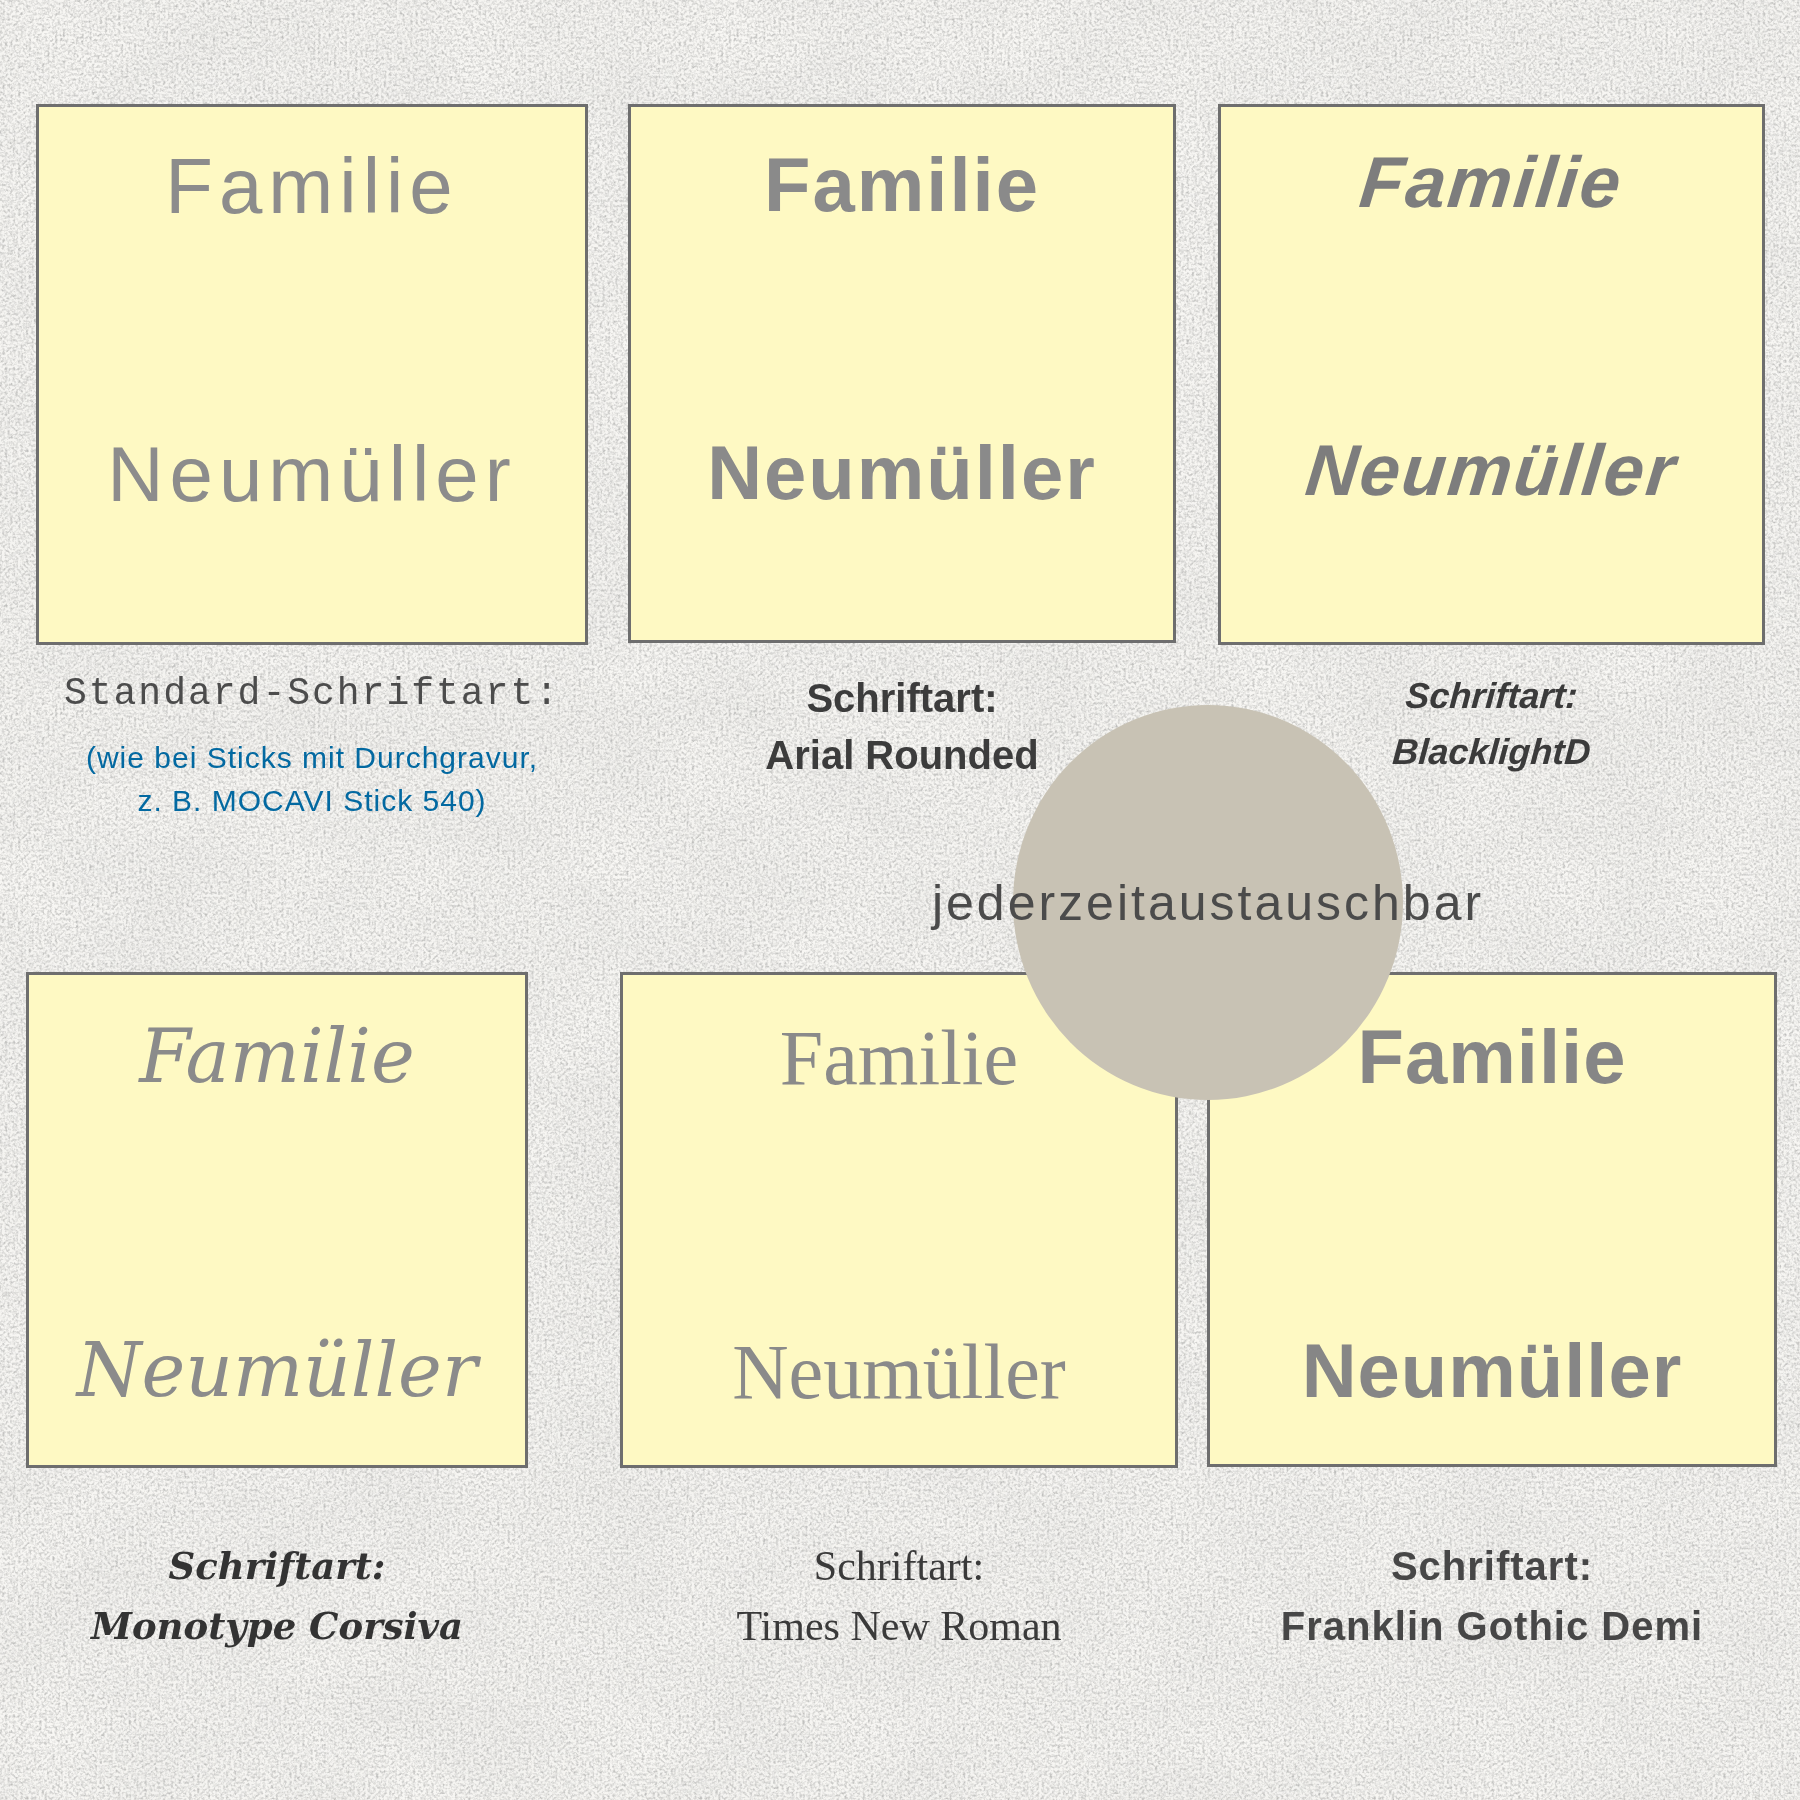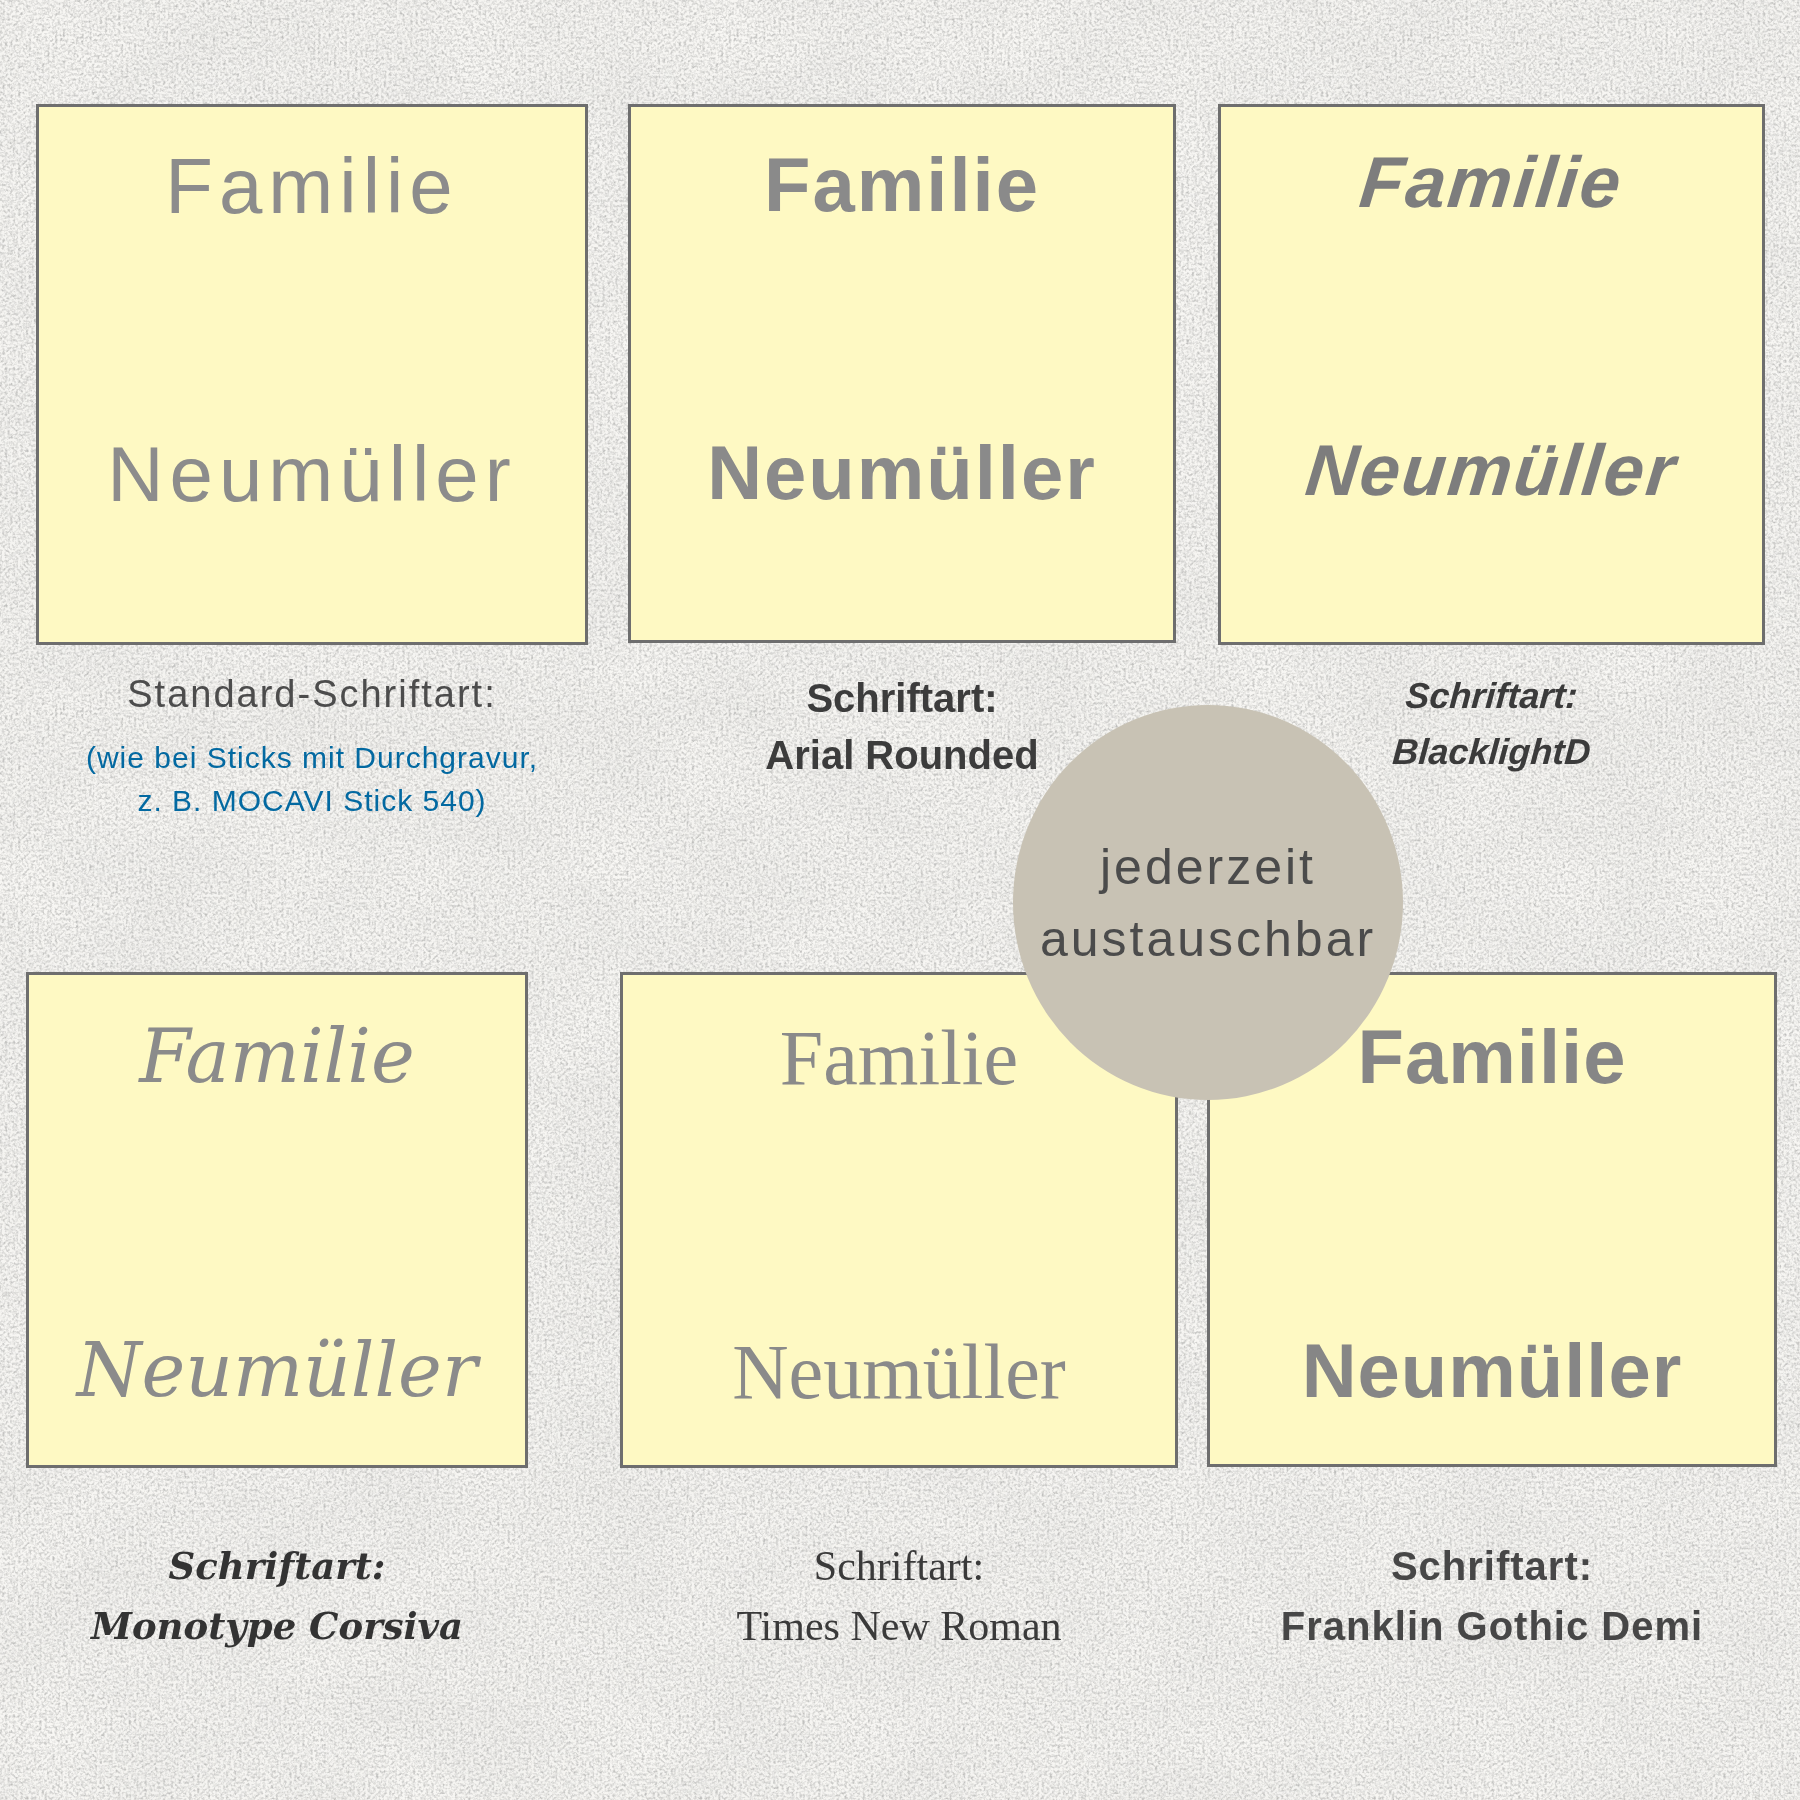--- a/index.html
+++ b/index.html
@@ -40,34 +40,34 @@
   
   .caption{position:absolute;text-align:center;z-index:2;}
   .cap0{left:16px;  top:666px; width:592px;}
   .cap1{left:628px; top:670px; width:548px;}
   .cap2{left:1218px;top:668px; width:547px;}
   .cap3{left:6px;   top:1536px;width:542px;}
   .cap4{left:600px; top:1536px;width:598px;}
   .cap5{left:1187px;top:1536px;width:610px;}
 
   .cap-line{display:block;white-space:nowrap;}
-  .cap0 .cap-big  {font-family:Liberation Sans, sans-serif;font-size:38px;letter-spacing:2px;color:#4c4c4c;line-height:56px;}
+  .cap0 .cap-big  {font-family:Liberation Mono, monospace;font-size:38px;letter-spacing:2px;color:#4c4c4c;line-height:56px;}
   .cap0 .cap-small{font-family:"Liberation Sans",sans-serif;font-size:30px;letter-spacing:1px;color:#0369a1;line-height:43px;}
   .cap0 .gap{margin-top:14px;}
   .cap1 .cap-big{font-family:"Liberation Sans",sans-serif;font-weight:700;font-size:40px;color:#3c3c3c;line-height:57px;}
   .cap2 .cap-big{font-family:"Liberation Sans",sans-serif;font-style:italic;font-weight:600;font-size:36px;color:#3b3b3b;line-height:56px;transform:skewX(-4deg);}
   .cap3 .cap-big{font-family:"DejaVu Serif","Liberation Serif",serif;font-style:italic;font-weight:600;font-size:37px;color:#333333;line-height:60px;}
   .cap4 .cap-big{font-family:"Liberation Serif",serif;font-size:42px;color:#3a3a3a;line-height:60px;}
   .cap5 .cap-big{font-family:"Liberation Sans",sans-serif;font-weight:700;font-size:40px;letter-spacing:1px;color:#474747;line-height:60px;}
 
   
   .badge{
     position:absolute;left:1013px;top:705px;width:390px;height:395px;
     background:#c8c2b4;border-radius:50%;z-index:3;
-    display:flex;flex-direction:column;align-items:center;justify-content:center;
+    display:flex;flex-direction:row;align-items:center;justify-content:center;
   }
   .badge-line{
     font-family:"Liberation Sans",sans-serif;font-size:50px;letter-spacing:3px;
     color:#4b4b4b;line-height:72px;white-space:nowrap;
   }
 </style>
 </head>
 <body>
 
 <div class="stage">

